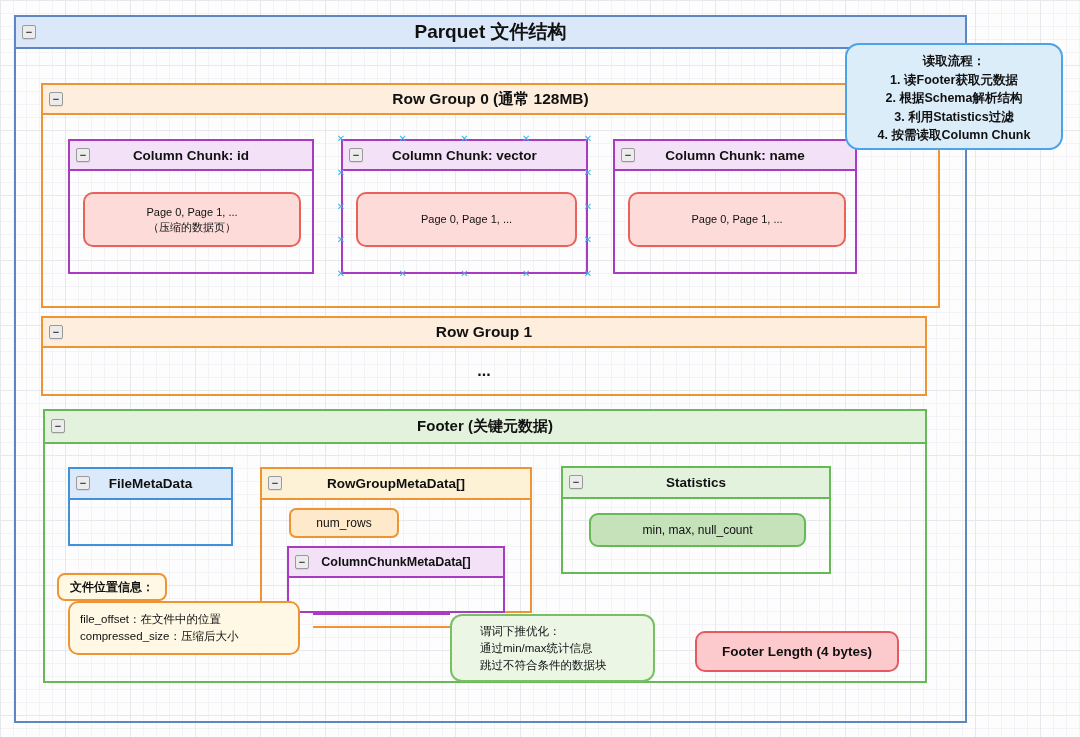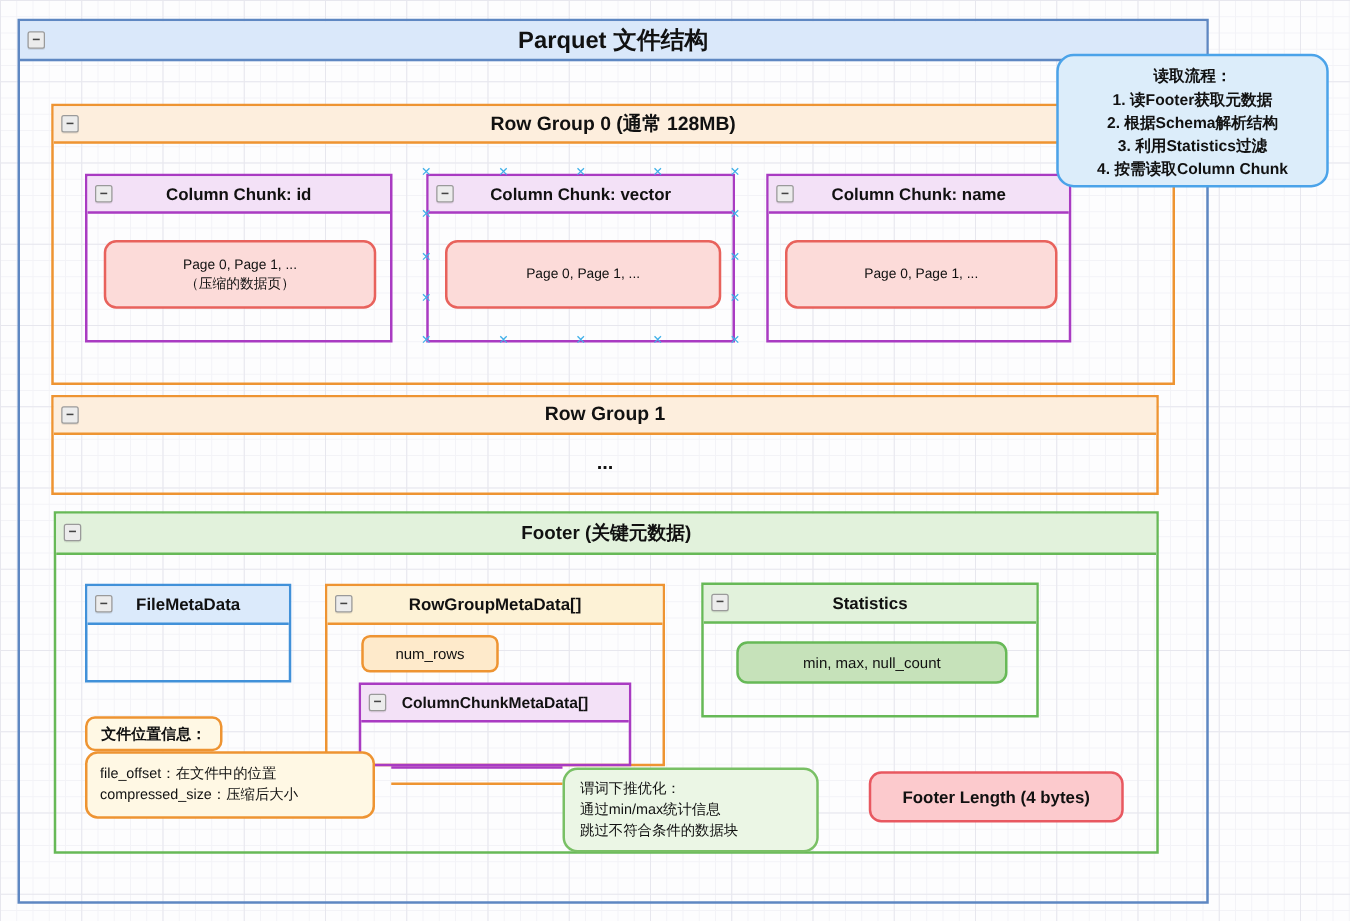--- a/index.html
+++ b/index.html
@@ -158,37 +158,37 @@
   <div class="lane c-green" style="left:561px;top:466px;width:270px;height:108px;">
     <div class="hd" style="height:31px;font-size:13.5px;">
       <span class="collapse" style="top:7px;">−</span>
       <span>Statistics</span>
     </div>
     <div class="pill" style="left:26px;top:45px;width:217px;height:34px;background:#c6e2ba;border:2px solid #67b957;border-radius:9px;font-size:12px;">
       <span>min, max, null_count</span>
     </div>
   </div>
 
-  <div class="pill" style="left:695px;top:617px;width:204px;height:41px;background:#fccacd;border:2px solid #e85860;border-radius:10px;font-size:13.5px;font-weight:bold;">
+  <div class="pill" style="left:695px;top:631px;width:204px;height:41px;background:#fccacd;border:2px solid #e85860;border-radius:10px;font-size:13.5px;font-weight:bold;">
     <span>Footer Length (4 bytes)</span>
   </div>
 
   <div class="conn" style="left:313px;top:613px;width:137px;border-top:2px solid #a93bc2;"></div>
   <div class="conn" style="left:313px;top:626px;width:137px;border-top:2px solid #ee9432;"></div>
 
-  <div class="note pill" style="left:68px;top:573px;width:110px;height:28px;background:#fff8e4;border:2px solid #ee9432;border-radius:8px;font-size:12px;font-weight:bold;">
+  <div class="note pill" style="left:57px;top:573px;width:110px;height:28px;background:#fff8e4;border:2px solid #ee9432;border-radius:8px;font-size:12px;font-weight:bold;">
     <span>文件位置信息：</span>
   </div>
 
   <div class="note" style="left:68px;top:601px;width:232px;height:54px;background:#fff8e4;border:2px solid #ee9432;border-radius:10px;padding:8px 10px;font-size:11.5px;line-height:17px;">
     <div>file_offset：在文件中的位置</div>
     <div>compressed_size：压缩后大小</div>
   </div>
 
-  <div class="note" style="left:450px;top:614px;width:205px;height:68px;background:#ebf6e5;border:2px solid #79c065;border-radius:12px;padding:7px 12px;font-size:11.5px;line-height:17px;">
+  <div class="note" style="left:450px;top:614px;width:205px;height:68px;background:#ebf6e5;border:2px solid #79c065;border-radius:12px;padding:7px 28px;font-size:11.5px;line-height:17px;">
     <div class="nt" style="font-weight:normal;">谓词下推优化：</div>
     <div>通过min/max统计信息</div>
     <div>跳过不符合条件的数据块</div>
   </div>
 
   <div class="note" style="left:845px;top:43px;width:218px;height:107px;background:#dcedfa;border:2.5px solid #4ba3e9;border-radius:14px;padding:7px 11px;font-size:12.5px;line-height:18.5px;font-weight:bold;text-align:center;">
     <div class="nt">读取流程：</div>
     <div>1. 读Footer获取元数据</div>
     <div>2. 根据Schema解析结构</div>
     <div>3. 利用Statistics过滤</div>

